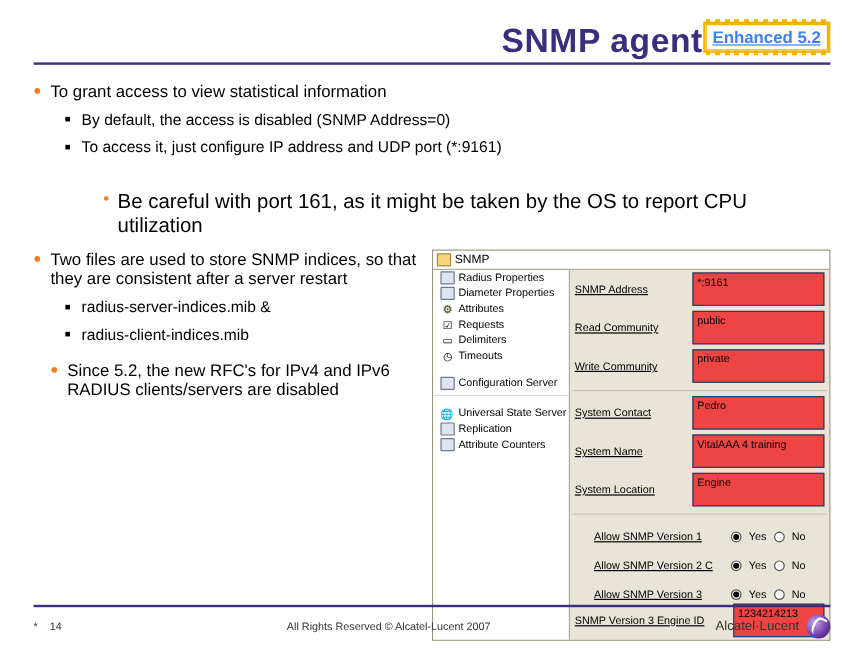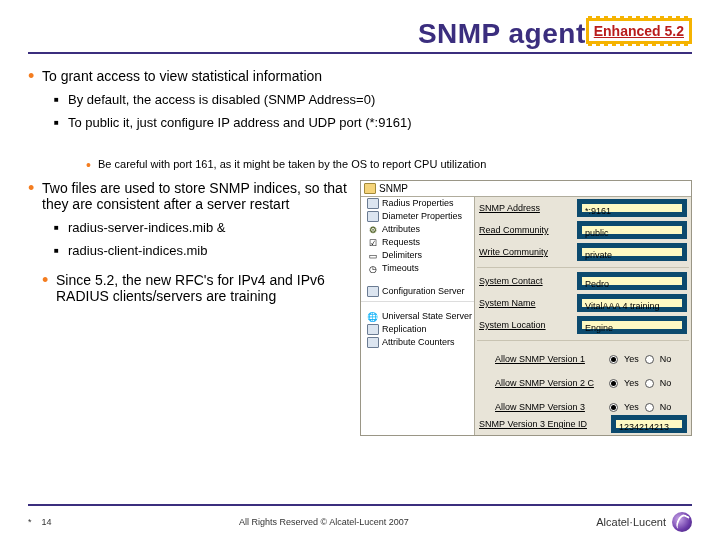--- a/index.html
+++ b/index.html
@@ -27,21 +27,21 @@
     color: #3b2e7e;
     letter-spacing: 0.5px;
   }
   .badge {
     border: 2px solid #f5b301;
     background: #fff;
     padding: 3px 6px;
     font-size: 14px;
     font-weight: bold;
     text-decoration: underline;
-    color: #b91c1c;
+    color: #3b82f6;
     box-shadow: 0 0 0 1px #f5b301 inset;
     position: relative;
   }
   .badge::before, .badge::after {
     content: "";
     position: absolute;
     width: 100%;
     height: 4px;
     left: 0;
     background: repeating-linear-gradient(90deg,#f5b301 0 4px, transparent 4px 8px);
@@ -68,21 +68,21 @@
   .b2 > li { margin-bottom: 8px; padding-left: 26px; position: relative; font-size: 13px; }
   .b2 > li::before {
     content: "■";
     color: #000;
     font-size: 8px;
     position: absolute;
     left: 12px;
     top: 3px;
   }
   .b3 { margin-top: 6px; }
-  .b3 > li { padding-left: 30px; position: relative; font-size: 11px; margin-top: 28px; }
+  .b3 > li { padding-left: 30px; position: relative; font-size: 17px; margin-top: 28px; }
   .b3 > li::before {
     content: "•";
     color: #f47d20;
     font-size: 14px;
     position: absolute;
     left: 18px;
     top: -1px;
   }
   .split-row { display: flex; gap: 8px; align-items: flex-start; }
   .left-col { flex: 1 1 auto; }
@@ -136,25 +136,25 @@
     gap: 4px;
   }
   .form-label {
     width: 94px;
     font-size: 9px;
     color: #000;
     text-decoration: underline;
   }
   .form-input {
     flex: 1;
-    background: #fef9c3;
-    border: 5px solid #0c4a6e;
+    background: #ef4444;
+    border: 1px solid #0c4a6e;
     padding: 1px 3px;
     font-size: 9px;
-    height: 18px;
+    height: 28px;
     line-height: 12px;
   }
   .sep { border-top: 1px solid #c8c3b2; margin: 4px 2px 2px 2px; }
   .radio-row {
     display: flex;
     align-items: flex-end;
     padding: 1px 20px;
     gap: 4px;
     font-size: 9px;
     margin-top: 12px;
@@ -210,38 +210,38 @@
   </div>
   <div class="hr"></div>
 
   <div class="content">
     <ul class="b1">
       <li>
         <span>To grant access to view statistical information</span>
         <ul class="b2">
           <li>By default, the access is disabled (SNMP Address=0)</li>
           <li>
-            <span>To public it, just configure IP address and UDP port (*:9161)</span>
+            <span>To access it, just configure IP address and UDP port (*:9161)</span>
             <ul class="b3">
               <li>Be careful with port 161, as it might be taken by the OS to report CPU utilization</li>
             </ul>
           </li>
         </ul>
       </li>
 
       <li>
         <div class="split-row">
           <div class="left-col">
             <span>Two files are used to store SNMP indices, so that they are consistent after a server restart</span>
             <ul class="b2">
               <li>radius-server-indices.mib &amp;</li>
               <li>radius-client-indices.mib</li>
             </ul>
             <ul class="b1" style="margin-top:14px;">
-              <li>Since 5.2, the new RFC's for IPv4 and IPv6 RADIUS clients/servers are training</li>
+              <li>Since 5.2, the new RFC's for IPv4 and IPv6 RADIUS clients/servers are disabled</li>
             </ul>
           </div>
 
           <div class="screenshot">
             <div class="shot-header">
               <span class="tree-icon ic-folder"></span>
               <span>SNMP</span>
             </div>
             <div class="shot-body">
               <div class="tree-panel">

